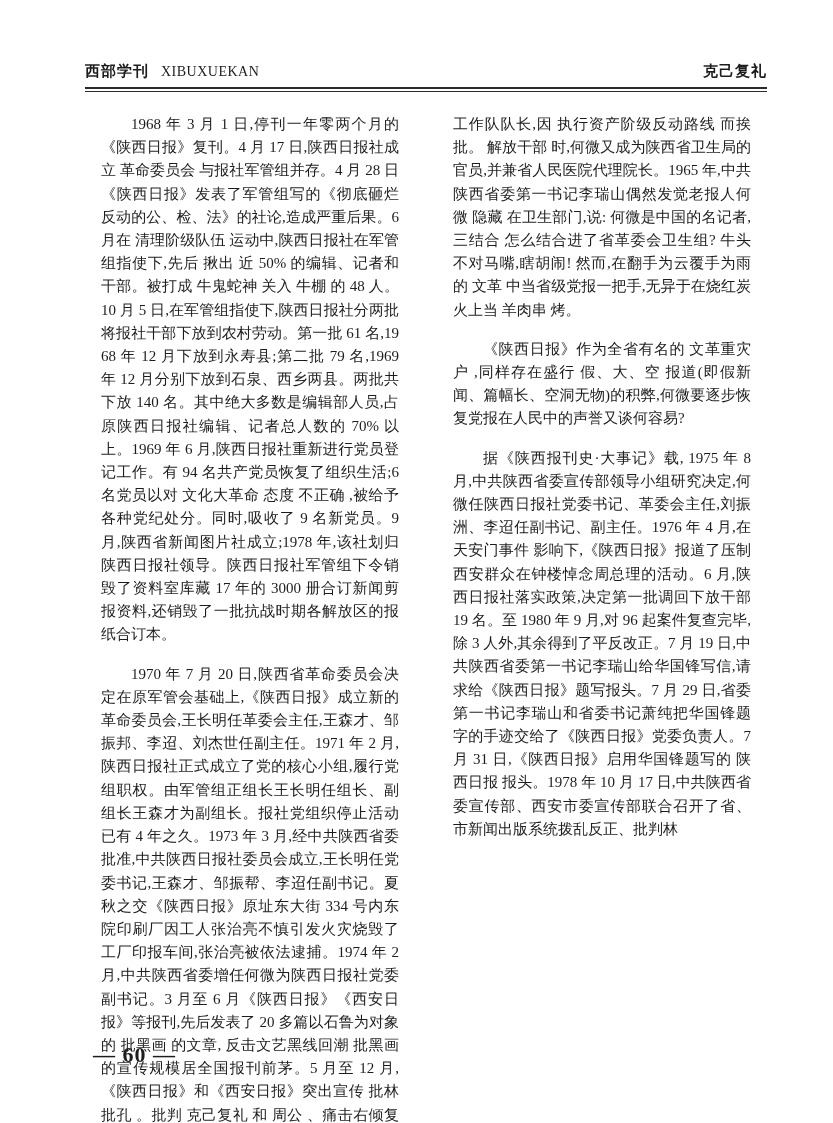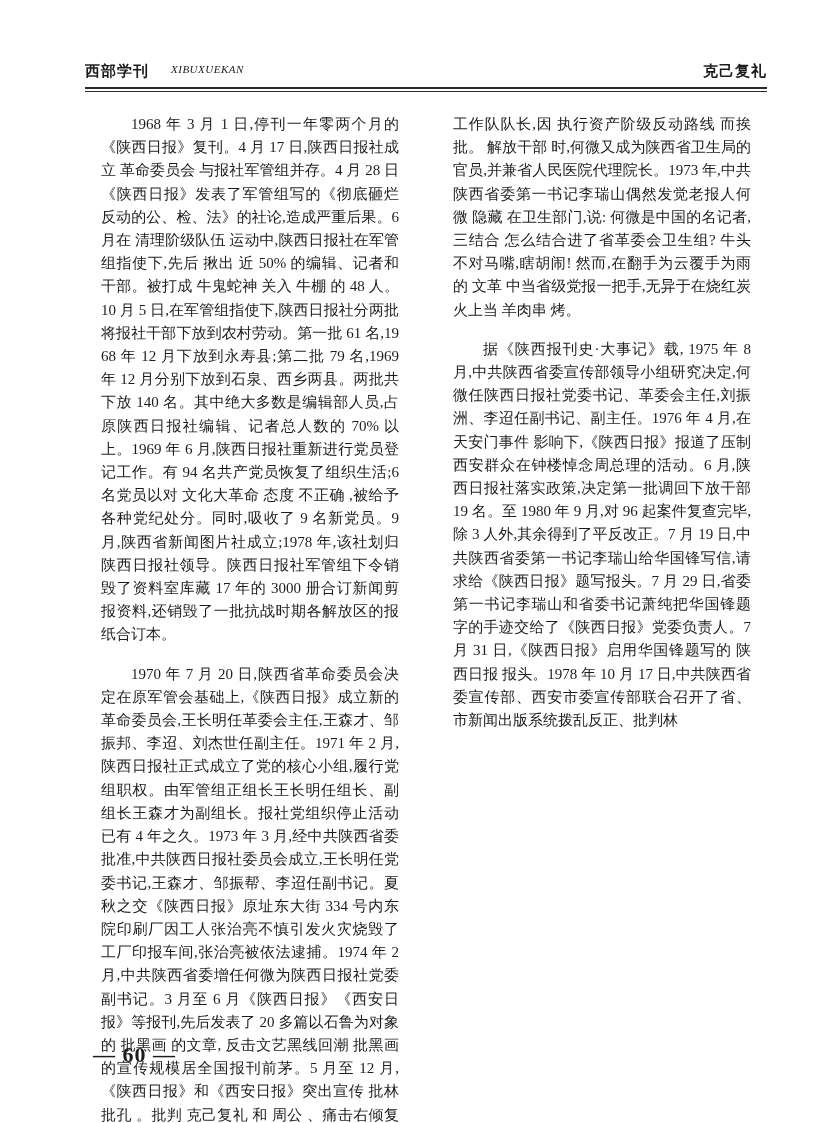--- a/index.html
+++ b/index.html
@@ -16,23 +16,23 @@
     position: absolute;
     left: 85px;
     right: 66px;
     top: 64px;
     display: flex;
     justify-content: space-between;
     align-items: baseline;
     font-size: 15px;
     line-height: 1;
   }
-  .running-head .left { display: flex; align-items: flex-start; gap: 22px; }
+  .running-head .left { display: flex; align-items: flex-end; gap: 12px; }
   .journal-cn { font-weight: bold; letter-spacing: 1px; }
-  .journal-en { font-size: 11px; letter-spacing: 0.5px; font-style: italic; }
+  .journal-en { font-size: 14px; letter-spacing: 0.5px; }
   .section-name { font-weight: bold; letter-spacing: 1px; }
   .head-rule {
     position: absolute;
     left: 85px;
     right: 66px;
     top: 87px;
     height: 2px;
     border-top: 2px solid #2b2b2b;
     border-bottom: 1px solid #2b2b2b;
   }
@@ -87,20 +87,21 @@
   <div class="head-rule"></div>
 
   <div class="columns">
     <div class="col">
         <p class="p">1968 年 3 月 1 日,停刊一年零两个月的《陕西日报》复刊。4 月 17 日,陕西日报社成立 革命委员会 与报社军管组并存。4 月 28 日《陕西日报》发表了军管组写的《彻底砸烂反动的公、检、法》的社论,造成严重后果。6 月在 清理阶级队伍 运动中,陕西日报社在军管组指使下,先后 揪出 近 50% 的编辑、记者和干部。被打成 牛鬼蛇神 关入 牛棚 的 48 人。10 月 5 日,在军管组指使下,陕西日报社分两批将报社干部下放到农村劳动。第一批 61 名,1968 年 12 月下放到永寿县;第二批 79 名,1969 年 12 月分别下放到石泉、西乡两县。两批共下放 140 名。其中绝大多数是编辑部人员,占原陕西日报社编辑、记者总人数的 70% 以上。1969 年 6 月,陕西日报社重新进行党员登记工作。有 94 名共产党员恢复了组织生活;6 名党员以对 文化大革命 态度 不正确 ,被给予各种党纪处分。同时,吸收了 9 名新党员。9 月,陕西省新闻图片社成立;1978 年,该社划归陕西日报社领导。陕西日报社军管组下令销毁了资料室库藏 17 年的 3000 册合订新闻剪报资料,还销毁了一批抗战时期各解放区的报纸合订本。</p>
         <p class="p">1970 年 7 月 20 日,陕西省革命委员会决定在原军管会基础上,《陕西日报》成立新的革命委员会,王长明任革委会主任,王森才、邹振邦、李迢、刘杰世任副主任。1971 年 2 月,陕西日报社正式成立了党的核心小组,履行党组职权。由军管组正组长王长明任组长、副组长王森才为副组长。报社党组织停止活动已有 4 年之久。1973 年 3 月,经中共陕西省委批准,中共陕西日报社委员会成立,王长明任党委书记,王森才、邹振帮、李迢任副书记。夏秋之交《陕西日报》原址东大街 334 号内东院印刷厂因工人张治亮不慎引发火灾烧毁了工厂印报车间,张治亮被依法逮捕。1974 年 2 月,中共陕西省委增任何微为陕西日报社党委副书记。3 月至 6 月《陕西日报》《西安日报》等报刊,先后发表了 20 多篇以石鲁为对象的 批黑画 的文章, 反击文艺黑线回潮 批黑画 的宣传规模居全国报刊前茅。5 月至 12 月,《陕西日报》和《西安日报》突出宣传 批林批孔 。批判 克己复礼 和 周公 、痛击右倾复辟逆流 。1975 年 6 月, 四人帮 掀起 反击右倾翻案风 ,受军管组控制的《陕西日报》又大肆宣传起 痛击右倾翻案妖风 。</p>
         <p class="heading">何微先生到陕西日报社上任后</p>
         <p class="p">文化大革命初,何微先生任陕西省人民医院 四清</p>
       </div>
     <div class="col">
-        <p class="p no-indent">工作队队长,因 执行资产阶级反动路线 而挨批。 解放干部 时,何微又成为陕西省卫生局的官员,并兼省人民医院代理院长。1973 年,中共陕西省委第一书记李瑞山偶然发觉老报人何微 隐藏 在卫生部门,说: 何微是中国的名记者, 三结合 怎么结合进了省革委会卫生组? 牛头不对马嘴,瞎胡闹! 然而,在翻手为云覆手为雨的 文革 中当省级党报一把手,无异于在烧红炭火上当 羊肉串 烤。</p>
+        <p class="p no-indent">工作队队长,因 执行资产阶级反动路线 而挨批。 解放干部 时,何微又成为陕西省卫生局的官员,并兼省人民医院代理院长。1965 年,中共陕西省委第一书记李瑞山偶然发觉老报人何微 隐藏 在卫生部门,说: 何微是中国的名记者, 三结合 怎么结合进了省革委会卫生组? 牛头不对马嘴,瞎胡闹! 然而,在翻手为云覆手为雨的 文革 中当省级党报一把手,无异于在烧红炭火上当 羊肉串 烤。</p>
+        <p class="p">《陕西日报》作为全省有名的 文革重灾户 ,同样存在盛行 假、大、空 报道(即假新闻、篇幅长、空洞无物)的积弊,何微要逐步恢复党报在人民中的声誉又谈何容易?</p>
         <p class="p">据《陕西报刊史·大事记》载, 1975 年 8 月,中共陕西省委宣传部领导小组研究决定,何微任陕西日报社党委书记、革委会主任,刘振洲、李迢任副书记、副主任。1976 年 4 月,在 天安门事件 影响下,《陕西日报》报道了压制西安群众在钟楼悼念周总理的活动。6 月,陕西日报社落实政策,决定第一批调回下放干部 19 名。至 1980 年 9 月,对 96 起案件复查完毕,除 3 人外,其余得到了平反改正。7 月 19 日,中共陕西省委第一书记李瑞山给华国锋写信,请求给《陕西日报》题写报头。7 月 29 日,省委第一书记李瑞山和省委书记萧纯把华国锋题字的手迹交给了《陕西日报》党委负责人。7 月 31 日,《陕西日报》启用华国锋题写的 陕西日报 报头。1978 年 10 月 17 日,中共陕西省委宣传部、西安市委宣传部联合召开了省、市新闻出版系统拨乱反正、批判林</p>
       </div>
   </div>
 
   <div class="footer">— 60 —</div>
 
 </div>
 
 </body></html>

